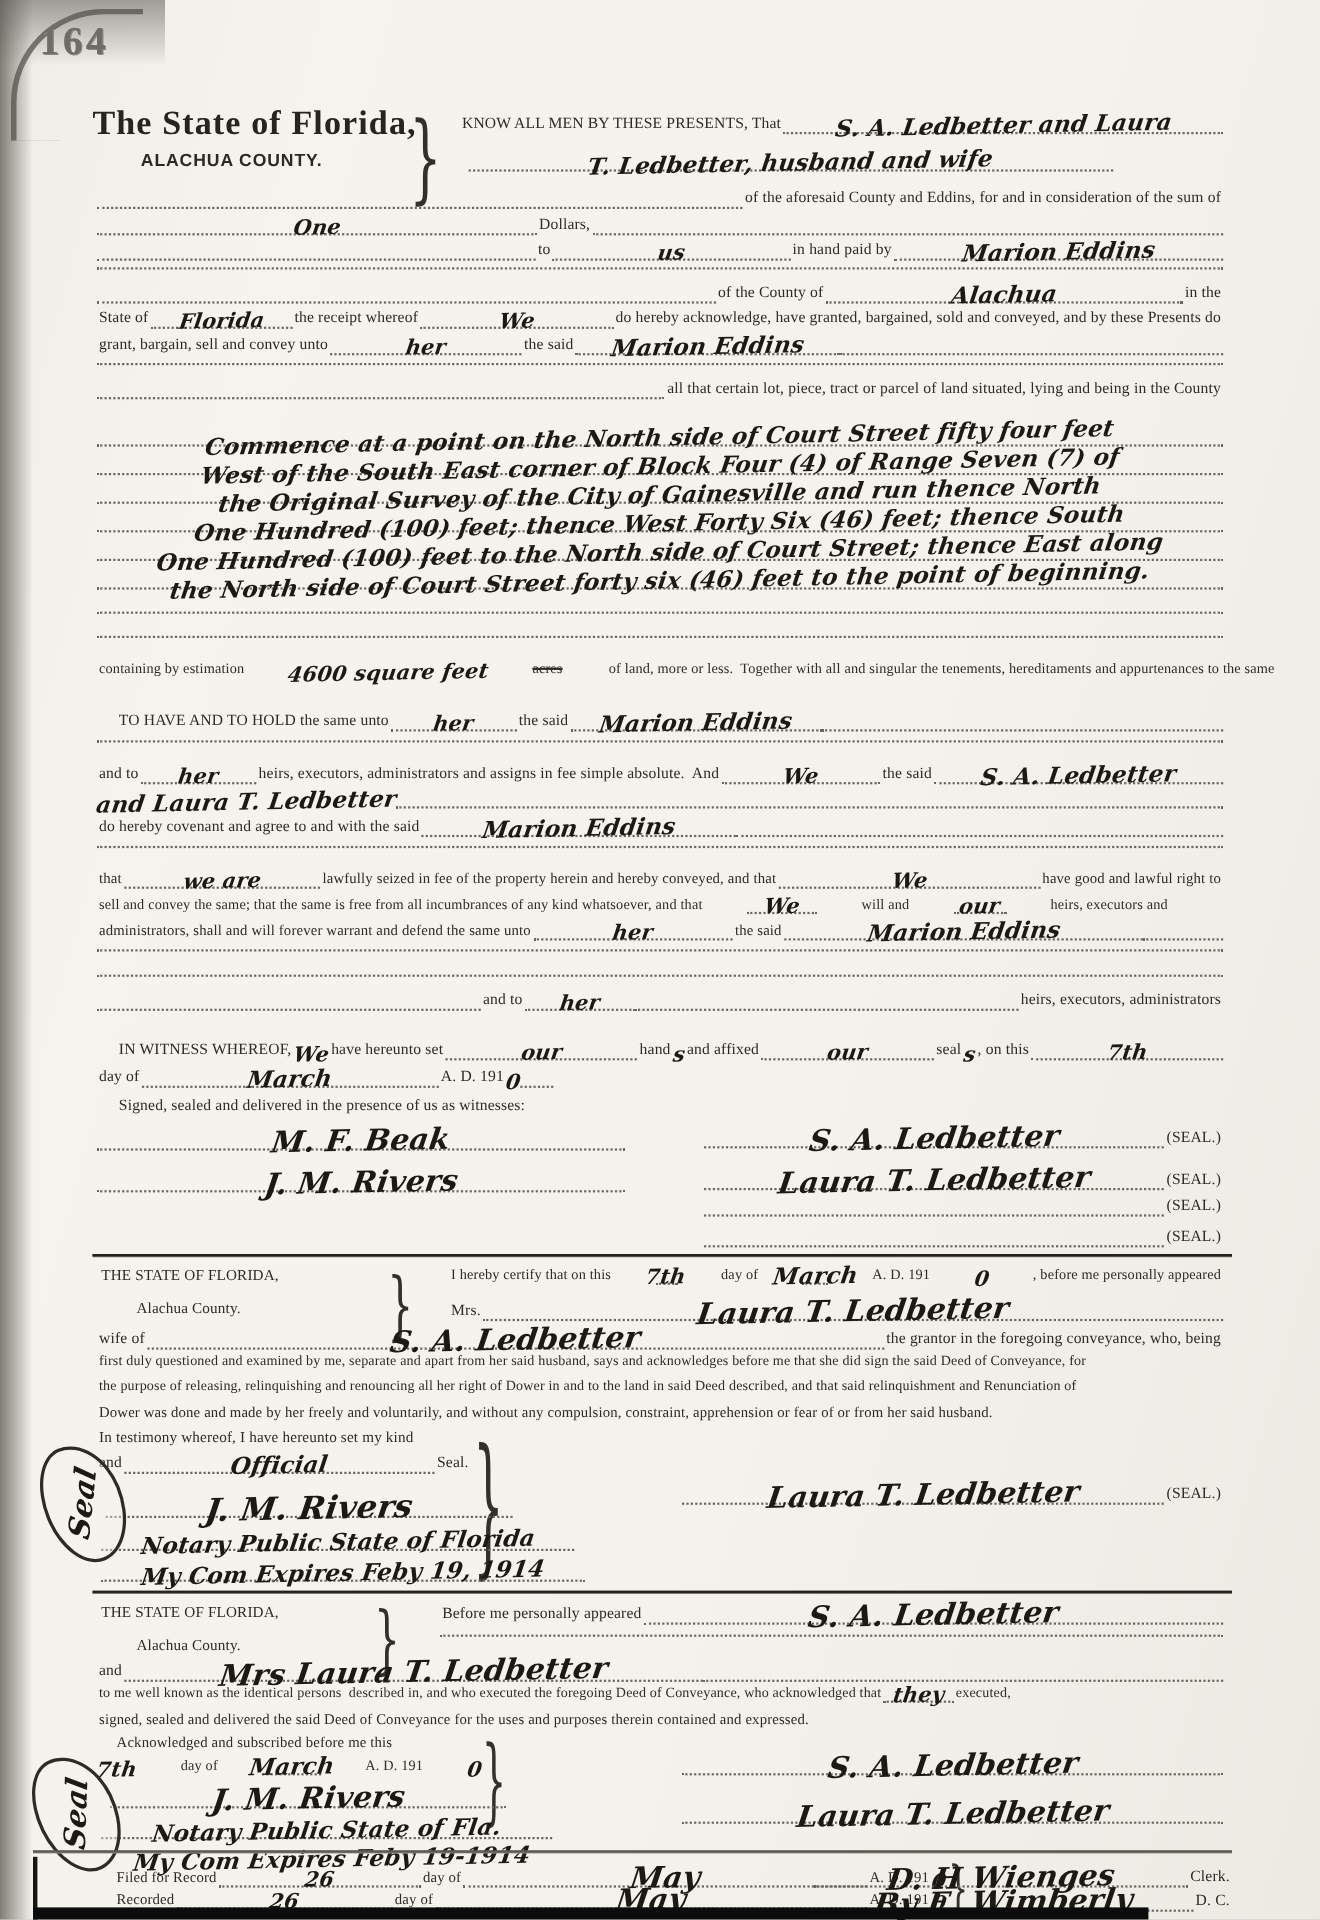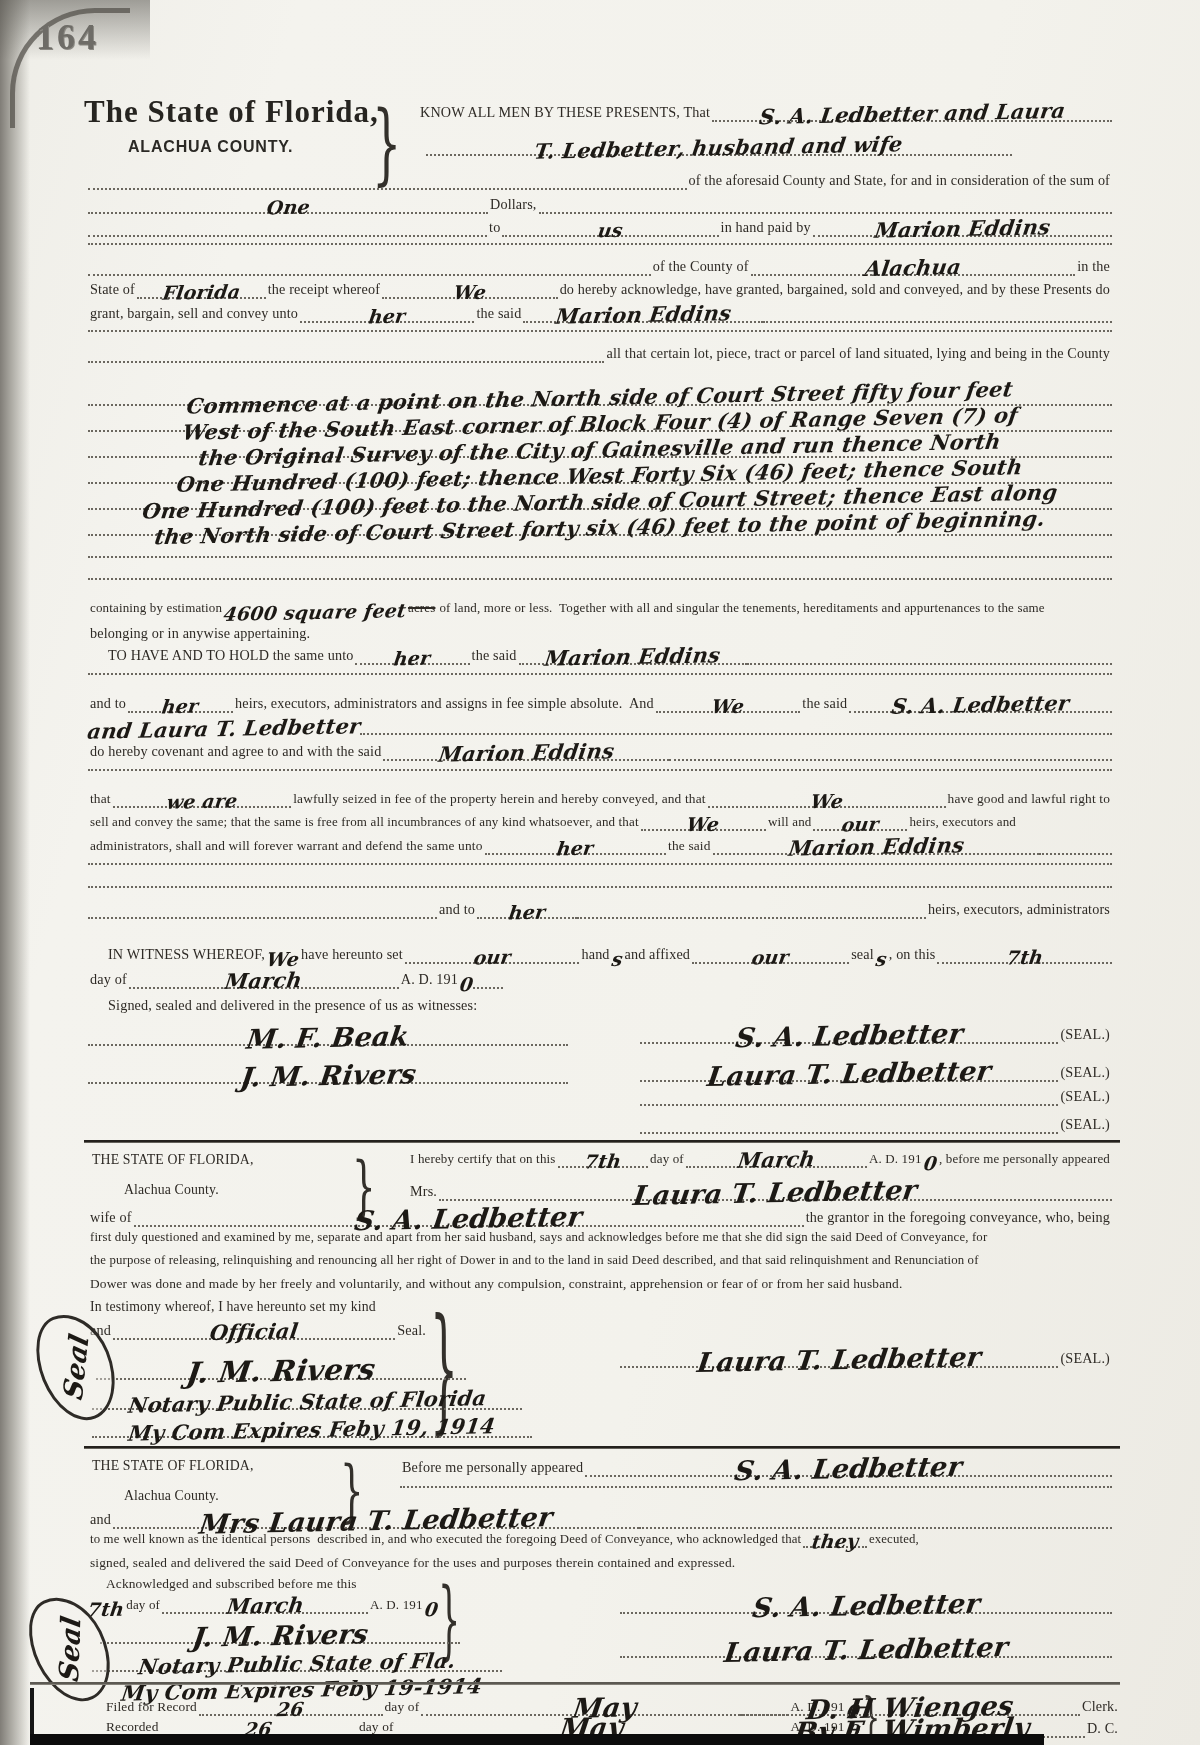--- a/index.html
+++ b/index.html
@@ -22,21 +22,21 @@
   .p  { white-space:pre; padding:0 2px 1px 2px; flex:0 0 auto; }
   .d  { flex:1 1 auto; border-bottom:2px dotted #6b675f; min-width:10px; height:2px; }
   .fill { border-bottom:2px dotted #6b675f; display:flex; justify-content:center; align-items:flex-end; flex:1 1 auto; min-width:20px; }
   .h  { display:inline-block; font-family:"DejaVu Serif",serif; font-style:italic; font-weight:bold;
         color:#1c1915; font-size:19px; line-height:.95; transform:skewX(-9deg) rotate(-1.2deg);
         white-space:pre; margin-bottom:-4px; }
   .h2 { font-size:21px; font-weight:bold; }
   .sig { font-size:27px; margin-bottom:-7px; }
   .sigL { font-size:29px; margin-bottom:-8px; }
   .strike { text-decoration:line-through; text-decoration-thickness:2px; }
-  .f13 { font-size:13px; } .f128 { font-size:12.8px; } .f134 { font-size:13.4px; } .f138 { font-size:13.8px; }
+  .f13 { font-size:13px;gap:38px; } .f128 { font-size:12.8px; } .f134 { font-size:13.4px; } .f138 { font-size:13.8px; }
   .indent { padding-left:20px; }
   .noline .fill, .noline .d { border-bottom:none; }
 
   .pagenum { position:absolute; left:36px; top:16px; font-size:36px; font-weight:bold;
     color:#6e6c67; letter-spacing:3px; text-shadow:1px 1px 0 #8b8983; }
   .state-title { position:absolute; left:84px; top:94px; font-size:31px; font-weight:bold;
     color:#262420; letter-spacing:1px; }
   .county-title { position:absolute; left:128px; top:138px; font-size:16px; font-weight:bold;
     font-family:"Liberation Sans",sans-serif; color:#2b2925; letter-spacing:.8px; }
   .brace { position:absolute; font-family:"DejaVu Serif",serif; color:#33302b; font-weight:normal; }
@@ -81,21 +81,21 @@
       </span>
   </div>
   <div class="ln" style="top:138px;left:426px;width:586px">
     <span class="fill">
         <span class="h h2">T. Ledbetter, husband and wife</span>
       </span>
   </div>
 
   <div class="ln" style="top:172px">
     <span class="d"></span>
-    <span class="p">of the aforesaid County and State, for and in consideration of the sum of</span>
+    <span class="p">of the aforesaid County and Eddins, for and in consideration of the sum of</span>
   </div>
   <div class="ln" style="top:196px">
     <span class="fill" style="flex:0 0 400px">
         <span class="h">One</span>
       </span>
     <span class="p">Dollars,</span>
     <span class="d"></span>
   </div>
   <div class="ln" style="top:219px">
     <span class="d" style="flex:2.4"></span>
@@ -185,23 +185,20 @@
     </div>
   <div class="ln" style="top:578px">
       <span class="d"></span>
     </div>
 
   <div class="ln noline f13" style="top:600px">
     <span class="p">containing by estimation</span>
     <span class="h">4600 square feet</span>
     <span class="p strike">acres</span>
     <span class="p">of land, more or less.  Together with all and singular the tenements, hereditaments and appurtenances to the same</span>
-  </div>
-  <div class="ln noline" style="top:625px">
-    <span class="p">belonging or in anywise appertaining.</span>
   </div>
 
   <div class="ln" style="top:647px">
     <span class="p indent">TO HAVE AND TO HOLD the same unto</span>
     <span class="fill" style="flex:.5">
         <span class="h">her</span>
       </span>
     <span class="p">the said</span>
     <span class="fill" style="flex:1">
         <span class="h h2">Marion Eddins</span>

